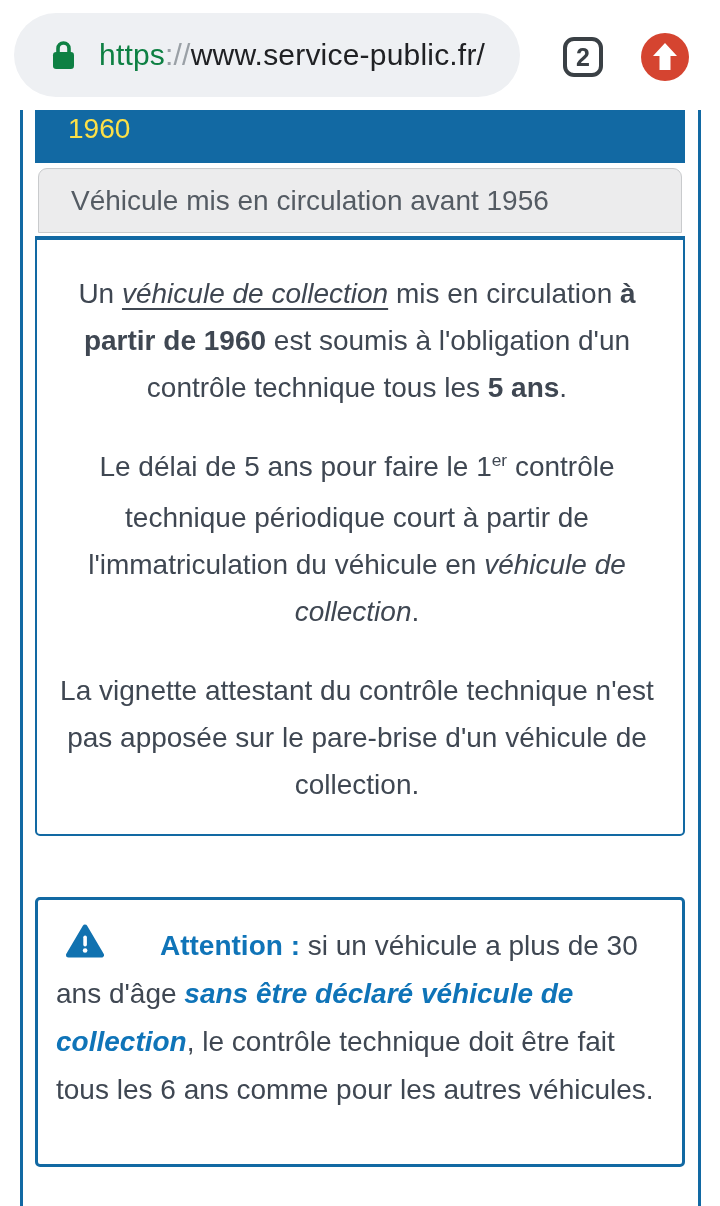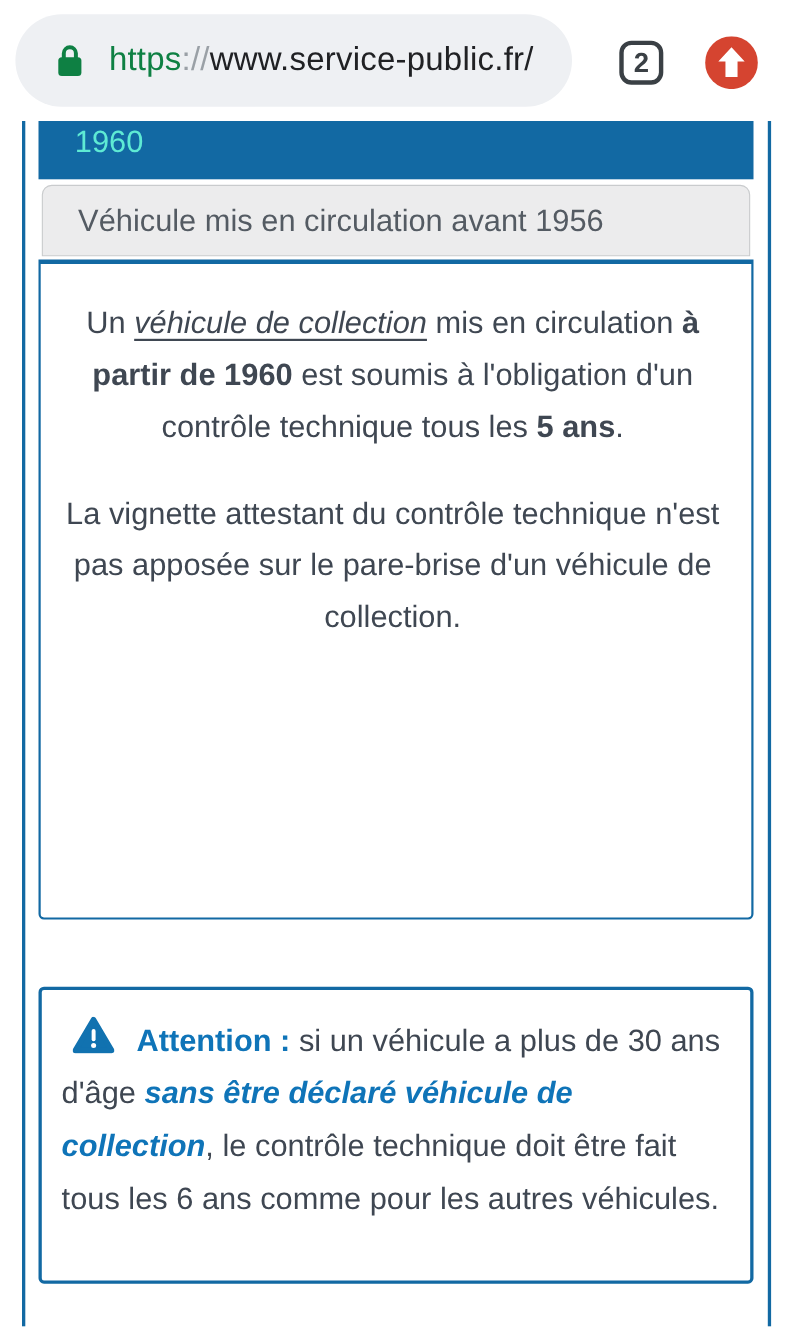--- a/index.html
+++ b/index.html
@@ -61,21 +61,21 @@
 
   
   .edge{position:absolute;top:110px;height:1096px;width:3px;background:var(--blue);}
   .edge-left{left:20px;}
   .edge-right{left:698px;}
 
   
   .tab-active{
     position:absolute;left:35px;top:110px;width:650px;height:53px;
     background:var(--blue);
-    color:#5eead4;font-size:28px;
+    color:#fde047;font-size:28px;
     padding:3px 0 0 33px;
     overflow:hidden;
   }
   .tab-inactive{
     position:absolute;left:38px;top:168px;width:644px;height:65px;
     background:var(--tab-gray-bg);
     border:1px solid var(--tab-gray-border);
     border-radius:9px 9px 0 0;
     color:var(--tab-gray-text);font-size:28px;
     display:flex;align-items:center;
@@ -106,21 +106,21 @@
   }
   .warn-icon{
     display:inline-block;vertical-align:-3px;margin:0 20px 0 10px;
   }
 
   
   .seg-bold{font-weight:700;}
   .seg-italic{font-style:italic;}
   .seg-term{font-style:italic;text-decoration:underline;text-underline-offset:5px;cursor:pointer;}
   .seg-sup{font-size:0.62em;position:relative;top:-0.55em;}
-  .seg-label{color:var(--blue-bright);font-weight:700;}
+  .seg-label{color:var(--blue-bright);font-weight:700;margin-left:36px;}
   .seg-bluebold{color:var(--blue-bright);font-weight:700;cursor:pointer;font-style:italic;}
 </style>
 </head>
 <body>
 
 <div class="screen">
 
   <header class="toolbar">
     <div class="omnibox">
       <svg class="lock" width="27" height="33" viewBox="0 0 27 33">
@@ -145,20 +145,21 @@
 
   <div class="tab-active">
     <span>1960</span>
   </div>
   <div class="tab-inactive">
     <span>Véhicule mis en circulation avant 1956</span>
   </div>
 
   <section class="panel">
     <p><span>Un </span><span class="seg-term">véhicule de collection</span><span> mis en circulation </span><span class="seg-bold">à partir de 1960</span><span> est soumis à l'obligation d'un contrôle technique tous les </span><span class="seg-bold">5 ans</span><span>.</span></p>
+    <p><span>Le délai de 5 ans pour faire le </span><span>1</span><span class="seg-sup">er</span><span> contrôle technique périodique court à partir de l'immatriculation du véhicule en </span><span class="seg-italic">véhicule de collection</span><span>.</span></p>
     <p><span>La vignette attestant du contrôle technique n'est pas apposée sur le pare-brise d'un véhicule de collection.</span></p>
   </section>
 
   <aside class="attention">
     <p><svg class="warn-icon" width="38" height="34" viewBox="0 0 38 34">
           <path d="M19 3 L35.5 31 H2.5 Z" fill="#1172b0" stroke="#1172b0" stroke-width="5" stroke-linejoin="round"></path>
           <rect x="17.3" y="11.5" width="3.6" height="11" rx="1.8" fill="#ffffff"></rect>
           <circle cx="19.1" cy="26.5" r="2.3" fill="#ffffff"></circle>
         </svg><span><span class="seg-label">Attention :</span><span> si un véhicule a plus de 30 ans d'âge </span><span class="seg-bluebold">sans être déclaré véhicule de collection</span><span>, le contrôle technique doit être fait tous les 6 ans comme pour les autres véhicules.</span></span></p>
   </aside>

